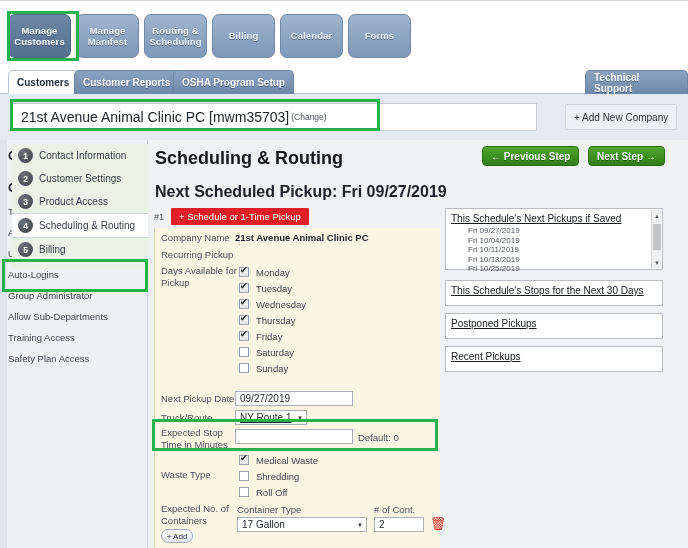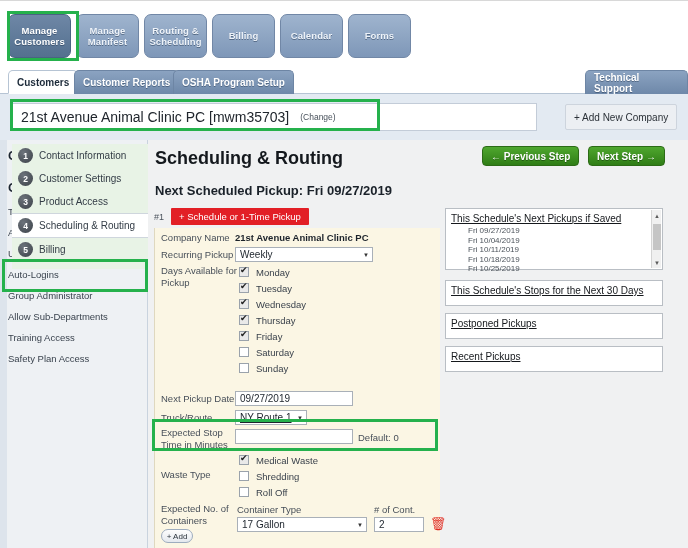--- a/index.html
+++ b/index.html
@@ -88,21 +88,21 @@
     width: 525px; height: 28px;
     background: #ffffff;
     border: 1px solid #c3ccd8;
     display: flex; align-items: center;
     padding-left: 8px;
     font-size: 14px; color: #20262d;
     white-space: nowrap; overflow: hidden;
   }
   .company-change {
     font-size: 8.5px; color: #49525c;
-    margin-left: 11px; text-decoration: none;
+    margin-left: 2px; text-decoration: none;
   }
   .add-company {
     position: absolute; left: 565px; top: 10px;
     height: 26px; padding: 0 8px;
     background: #eceff3;
     border: 1px solid #cdd4dd;
     border-radius: 2px;
     font-size: 10px; color: #2c3views;
     color: #2b3138;
     display: flex; align-items: center;
@@ -161,21 +161,21 @@
     position: absolute; left: 148px; top: 140px;
     width: 540px; height: 408px;
     background: #f0f1f2;
   }
   .page-title {
     position: absolute; left: 7px; top: 8px;
     font-size: 18px; font-weight: bold; color: #14181d;
   }
   .nextpickup {
     position: absolute; left: 7px; top: 43px;
-    font-size: 13px; font-weight: bold; color: #1a2129;
+    font-size: 16px; font-weight: bold; color: #1a2129;
   }
   .stepbtn {
     position: absolute; top: 6px;
     height: 20px; padding: 0 8px;
     border-radius: 4px;
     background: linear-gradient(#4fa72e, #2f7d16);
     border: 1px solid #2c6b16;
     color: #ffffff; font-size: 10px; font-weight: bold;
     display: flex; align-items: center;
     text-shadow: 0 1px 0 rgba(20,60,10,.6);
@@ -389,24 +389,20 @@
 
     <div class="formcard">
 
       <div class="frow" style="left:6px; top:4px;">
         <span class="flabel" style="width:74px;">Company Name</span>
         <span class="fval-strong">21st Avenue Animal Clinic PC</span>
       </div>
 
       <div class="frow" style="left:6px; top:19px;">
         <span class="flabel" style="width:74px; padding-top:2px;">Recurring Pickup</span>
-        <span class="sel-box" style="width:138px;">
-          <span>Weekly</span>
-          <span class="caret">▼</span>
-        </span>
       </div>
 
       <div class="frow" style="left:6px; top:37px; display:block;">
         <div class="flabel">Days Available for</div>
         <div class="flabel">Pickup</div>
       </div>
 
       <div style="position:absolute; left:84px; top:36px;">
         <div class="cbrow">
           <span class="cb on"></span>

